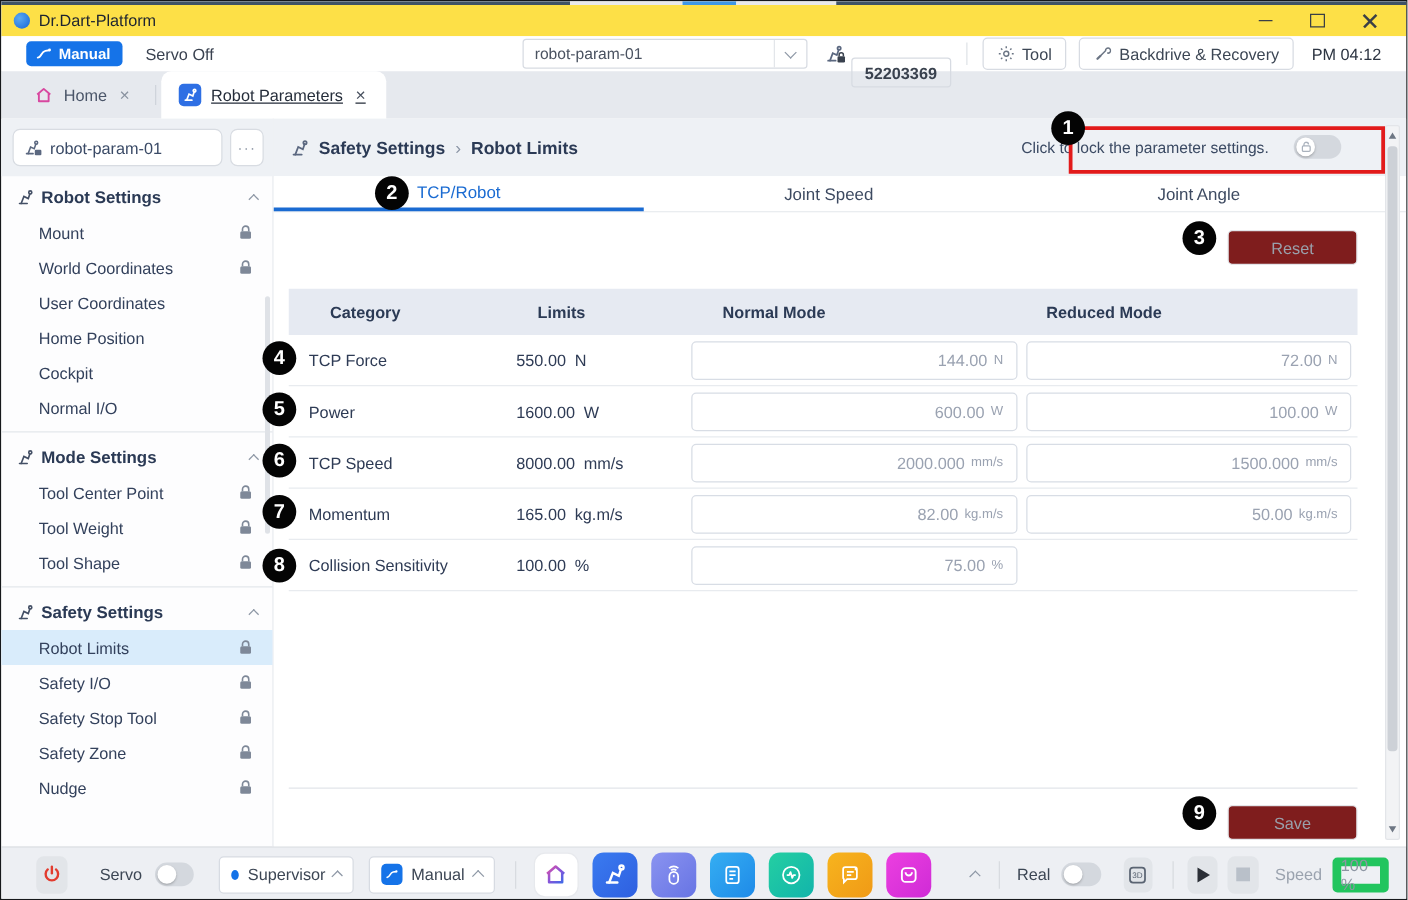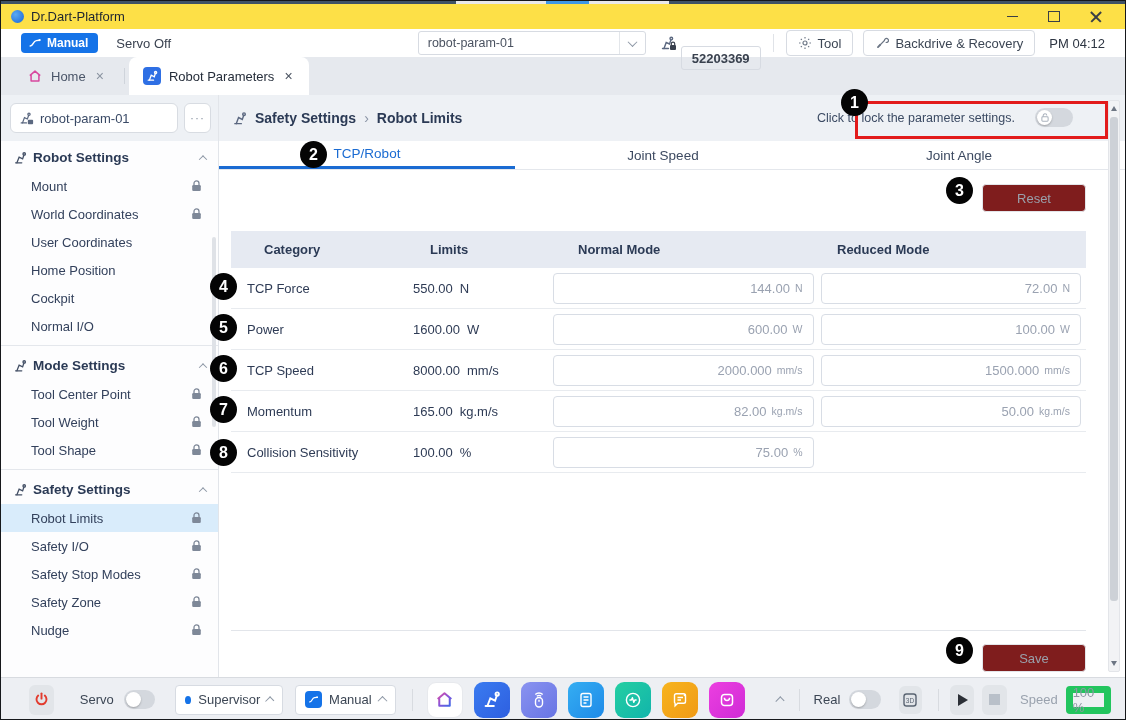--- a/index.html
+++ b/index.html
@@ -34,21 +34,21 @@
   .chev.up{transform:rotate(-135deg) translate(-1px,-1px);}
   .serial-wrap{display:flex;align-items:center;margin-left:14px;gap:4px;}
   .serial-box{border:1px solid #d7dbe2;border-radius:3px;height:24px;display:flex;align-items:center;padding:0 10px;font-size:13px;font-weight:bold;color:#39414e;margin-top:30px;}
   .tb-div{width:1px;height:18px;background:#e0e3e8;margin:0 12px;}
   .tb-btn{display:flex;align-items:center;gap:6px;border:1px solid #d7dbe2;border-radius:4px;background:#fff;height:26px;padding:0 11px;color:#3c4654;font-size:13px;}
   .clock{margin:0 6px 0 14px;color:#2d3542;font-size:13px;}
   
   .tab-bar{height:38px;background:#e6e9ee;display:flex;align-items:stretch;padding-left:12px;}
   .wtab{display:flex;align-items:center;gap:8px;padding:0 14px;color:#4a5568;font-size:13px;}
   .wtab .tab-x{color:#8a93a0;font-size:14px;line-height:1;padding:2px;}
-  .wtab.active{background:#fff;border-radius:8px 8px 0 0;color:#252d3a;}
+  .wtab.active{background:#fff;border-radius:8px 8px 0 0;color:#252d3a;text-decoration:underline;}
   .wtab-div{width:1px;height:16px;background:#cfd4db;align-self:center;margin:0 4px;}
   .blue-sq{width:18px;height:18px;border-radius:4px;background:#2e6fe4;display:flex;align-items:center;justify-content:center;}
   
   .body-row{display:flex;height:582px;}
   .sidebar{width:218px;background:#fdfdfe;border-right:1px solid #e2e5ea;position:relative;display:flex;flex-direction:column;}
   .sb-head{height:46px;background:#eef1f5;display:flex;align-items:center;padding:0 7px 0 9px;gap:6px;}
   .sb-param{flex:1;height:30px;background:#fff;border:1px solid #d8dce2;border-radius:6px;display:flex;align-items:center;gap:6px;padding:0 8px;color:#3a4a66;font-size:13px;}
   .sb-more{width:27px;height:30px;background:#fff;border:1px solid #d8dce2;border-radius:6px;color:#8d97a5;display:flex;align-items:center;justify-content:center;font-size:12px;letter-spacing:1px;}
   .sb-section{padding:9px 12px 7px 12px;display:flex;align-items:center;gap:6px;font-size:13.5px;font-weight:bold;color:#2b3a55;}
   .sb-section .chev{margin-left:auto;width:6px;height:6px;}
@@ -316,21 +316,21 @@
           </svg>
         </div>
       <div class="sb-item">
           <span>Safety I/O</span>
         <svg class="lock-svg" width="11" height="12" viewBox="0 0 11 12">
             <rect x="1.2" y="5" width="8.6" height="6" rx="1.2" fill="#7e8898"></rect>
             <path d="M3 5 V3.4 a2.5 2.5 0 0 1 5 0 V5" stroke="#7e8898" stroke-width="1.3" fill="none"></path>
           </svg>
         </div>
       <div class="sb-item">
-          <span>Safety Stop Modes</span>
+          <span>Safety Stop Tool</span>
         <svg class="lock-svg" width="11" height="12" viewBox="0 0 11 12">
             <rect x="1.2" y="5" width="8.6" height="6" rx="1.2" fill="#7e8898"></rect>
             <path d="M3 5 V3.4 a2.5 2.5 0 0 1 5 0 V5" stroke="#7e8898" stroke-width="1.3" fill="none"></path>
           </svg>
         </div>
       <div class="sb-item">
           <span>Safety Zone</span>
         <svg class="lock-svg" width="11" height="12" viewBox="0 0 11 12">
             <rect x="1.2" y="5" width="8.6" height="6" rx="1.2" fill="#7e8898"></rect>
             <path d="M3 5 V3.4 a2.5 2.5 0 0 1 5 0 V5" stroke="#7e8898" stroke-width="1.3" fill="none"></path>

